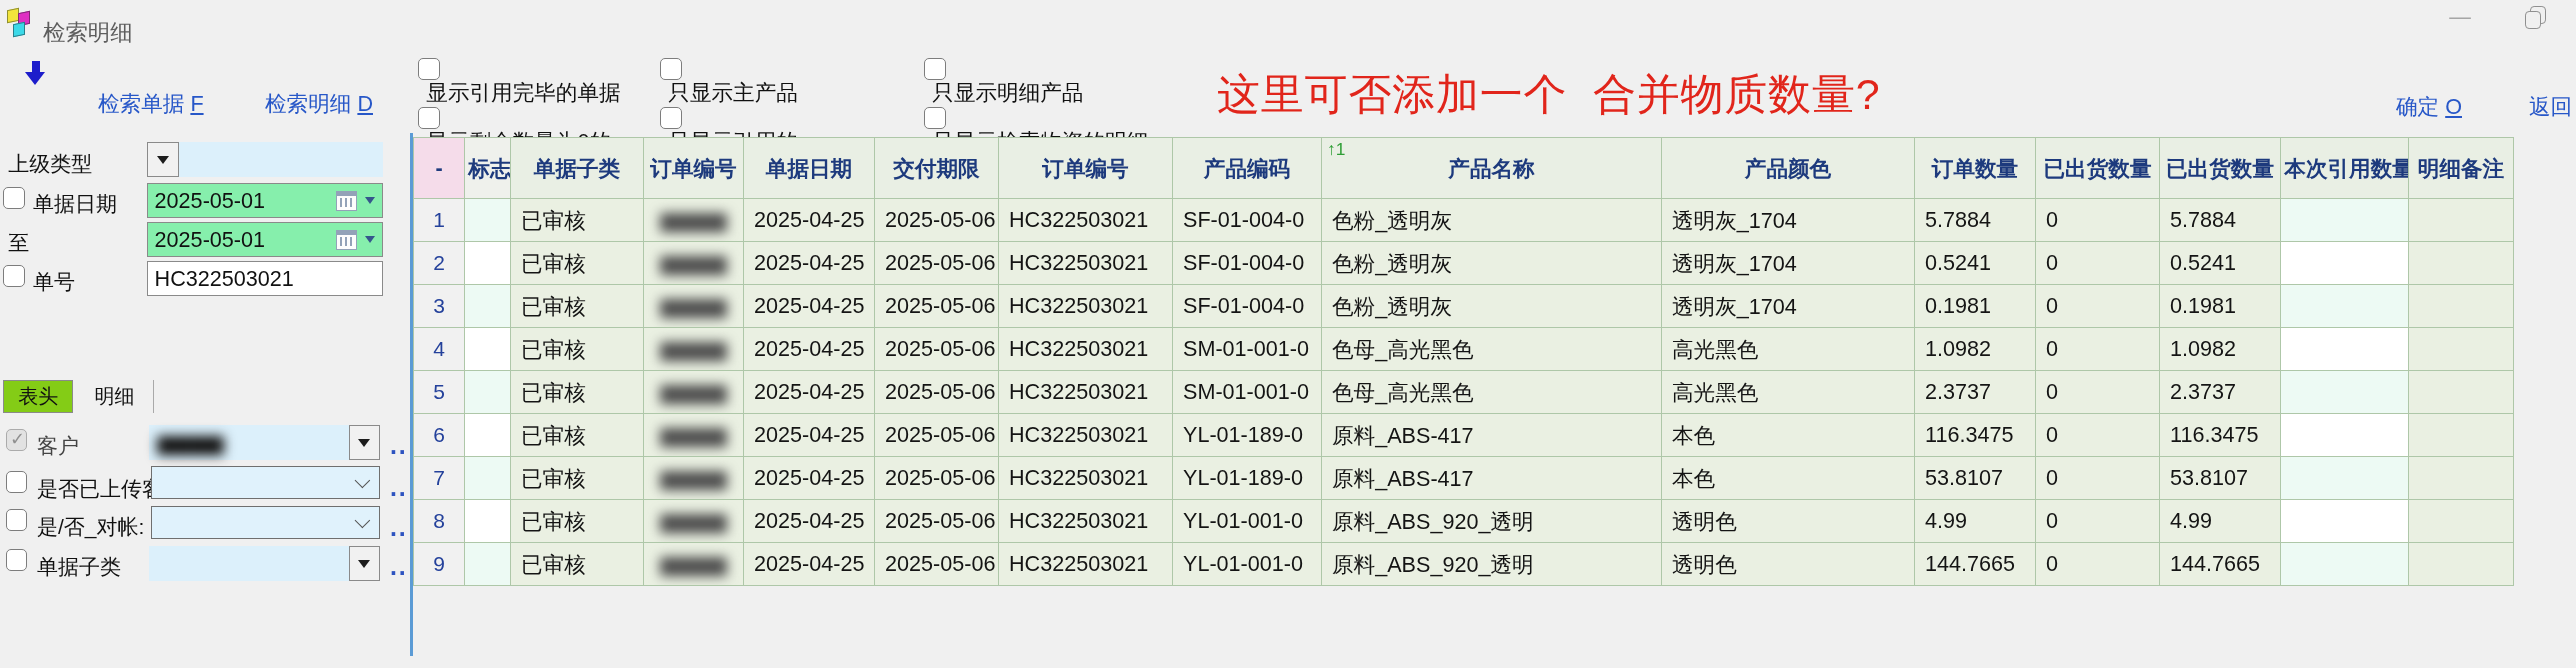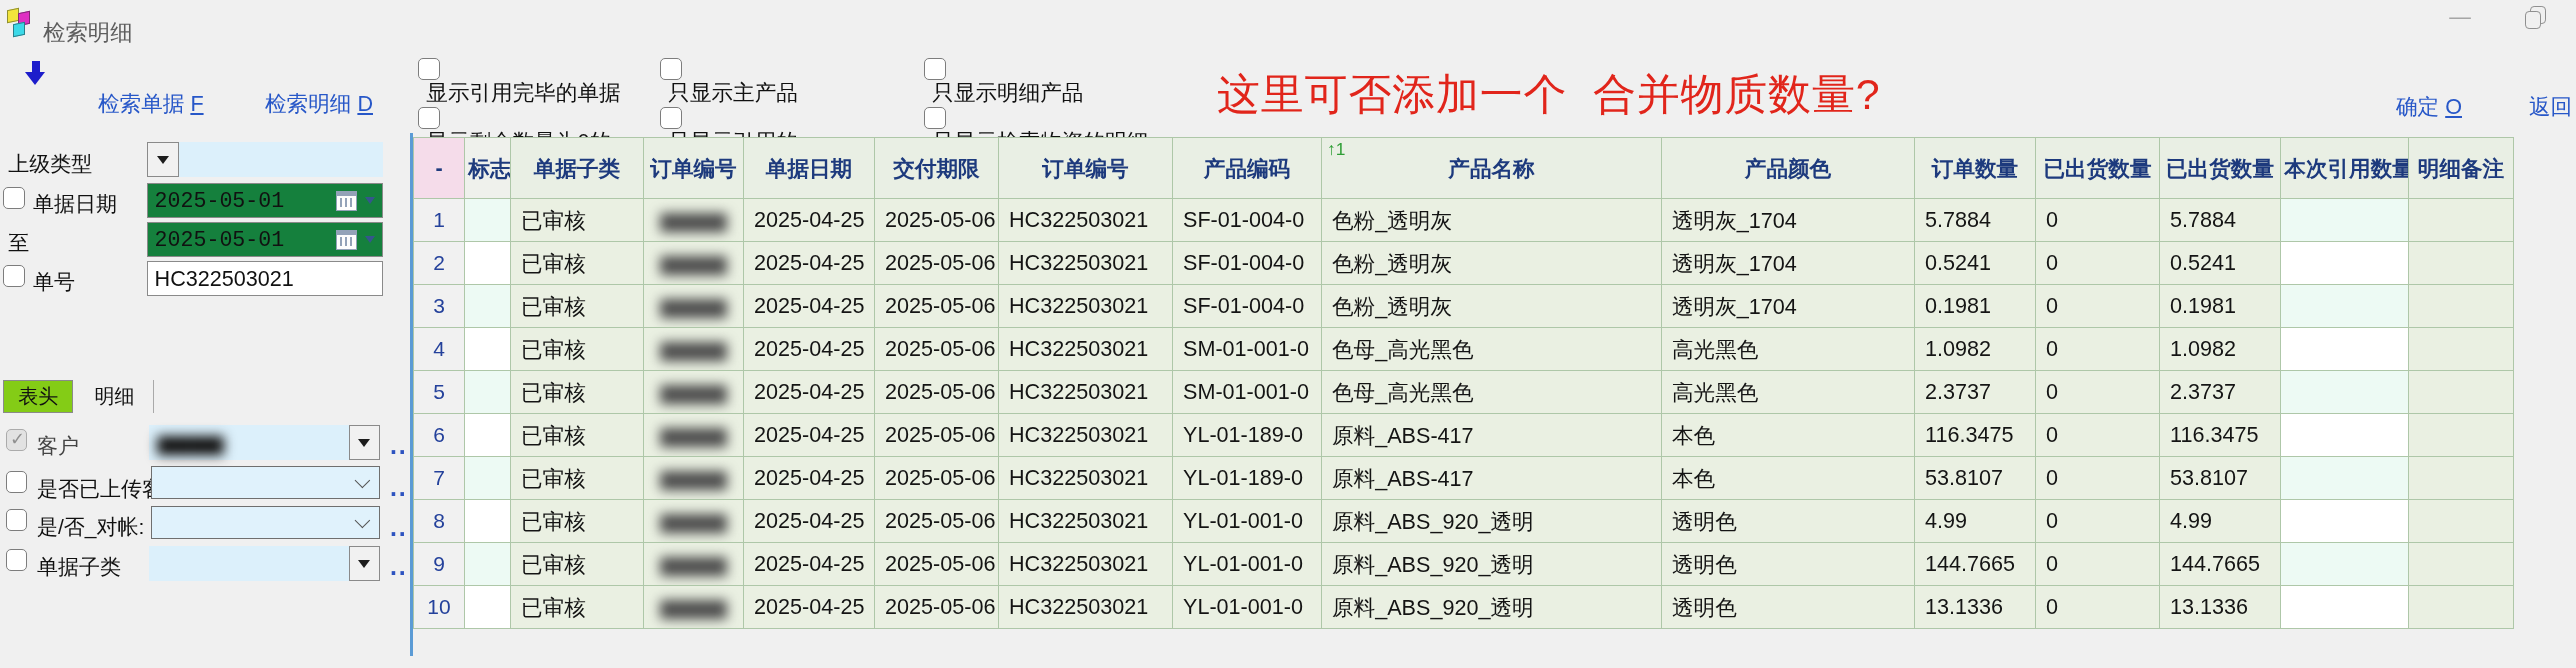--- a/index.html
+++ b/index.html
@@ -41,21 +41,21 @@
   
   .sidebar { position:absolute; left:0; top:0; width:412px; height:669px; }
   .slabel { position:absolute; font-size:21px; color:#111; white-space:nowrap; }
   .slabel.gray { color:#444; }
   .scb { position:absolute; }
   .combo { position:absolute; height:35px; background:#dcf0fb; display:flex; align-items:stretch; }
   .combo .combo-val { flex:1; font-size:21.6px; color:#111; line-height:35px; padding-left:8.3px; overflow:hidden; white-space:nowrap; }
   .combo .combo-btn { width:31.5px; background:#f1f1f1; border:0.8px solid #8a8a8a; display:flex; align-items:center; justify-content:center; cursor:pointer; }
   .tri-dn { width:0; height:0; border-left:6.6px solid transparent; border-right:6.6px solid transparent; border-top:8.3px solid #1c1c1c; }
   .tri-dn.blue { border-top-color:#35568c; border-left-width:5.8px; border-right-width:5.8px; border-top-width:7.5px; }
-  .dfield { position:absolute; height:35px; background:#15803d; border:0.8px solid #8a8a8a; display:flex; align-items:center; padding:0 6.6px;font-family:Liberation Mono, monospace; }
+  .dfield { position:absolute; height:35px; background:#86efac; border:0.8px solid #8a8a8a; display:flex; align-items:center; padding:0 6.6px; }
   .dfield .dval { flex:1; font-size:21.6px; color:#111; }
   .cal { width:21.6px; height:20px; border:1.7px solid #93a2b8; border-top:5.8px solid #93a2b8; background:#fdfdfd; position:relative; margin-right:8.3px; flex:none; }
   .cal::after { content:""; position:absolute; left:3.3px; top:2.5px; width:1.7px; height:9px; background:#93a2b8; box-shadow:5px 0 #93a2b8, 10px 0 #93a2b8; }
   .tfield { position:absolute; height:35px; background:#fff; border:0.8px solid #8a8a8a; font-size:21.6px; line-height:33px; padding:0 6.6px; color:#111; }
   .tab { position:absolute; height:33px; font-size:20px; display:flex; align-items:center; justify-content:center; color:#111; cursor:pointer; }
   .tab.active { background:#84cc16; border:0.8px solid #8a8a8a; }
   .tab.inactive { border-right:0.8px solid #a9a9a9; }
   .sel { position:absolute; height:33px; background:#e0f2fc; border:0.8px solid #6f6f6f; display:flex; align-items:center; justify-content:flex-end; padding-right:11.6px; }
   .chev { width:10.8px; height:10.8px; border-right:1.7px solid #555; border-bottom:1.7px solid #555; transform:rotate(45deg); margin-top:-5px; }
   .dots { position:absolute; font-size:25px; font-weight:bold; color:#2d53c0; letter-spacing:1.7px; cursor:pointer; line-height:16.6px; }
@@ -382,33 +382,16 @@
           <td class="">HC322503021</td>
           <td class="">YL-01-001-0</td>
           <td class="">原料_ABS_920_透明</td>
           <td class="">透明色</td>
           <td class="c-right">144.7665</td>
           <td class="c-right">0</td>
           <td class="c-right">144.7665</td>
           <td class="c-ref alt-odd"></td>
           <td class="c-note"></td>
         </tr>
-        <tr>
-          <td class="c-num">10</td>
-          <td class="c-flag alt-even"></td>
-          <td class="">已审核</td>
-          <td class="c-company"><span class="blur">▆▆▆▆</span></td>
-          <td class="">2025-04-25</td>
-          <td class="">2025-05-06</td>
-          <td class="">HC322503021</td>
-          <td class="">YL-01-001-0</td>
-          <td class="">原料_ABS_920_透明</td>
-          <td class="">透明色</td>
-          <td class="c-right">13.1336</td>
-          <td class="c-right">0</td>
-          <td class="c-right">13.1336</td>
-          <td class="c-ref alt-even"></td>
-          <td class="c-note"></td>
-        </tr>
       </tbody>
   </table>
 </div>
 
 
 </body></html>

